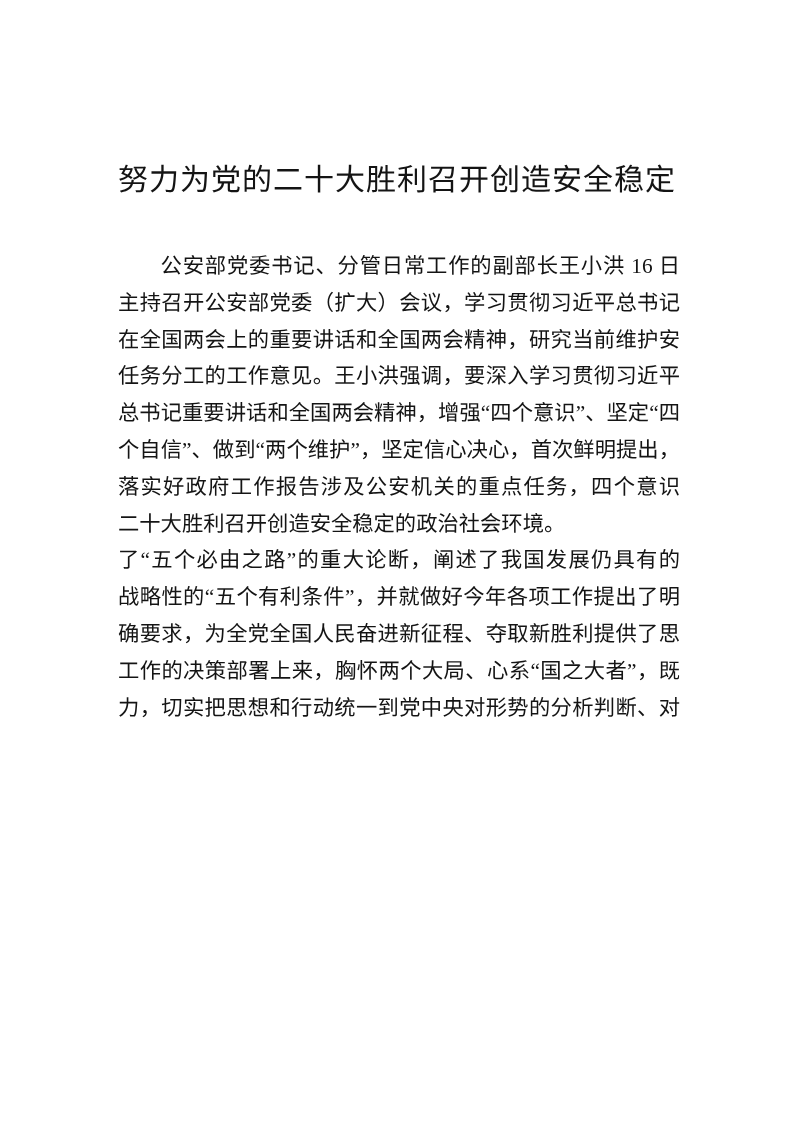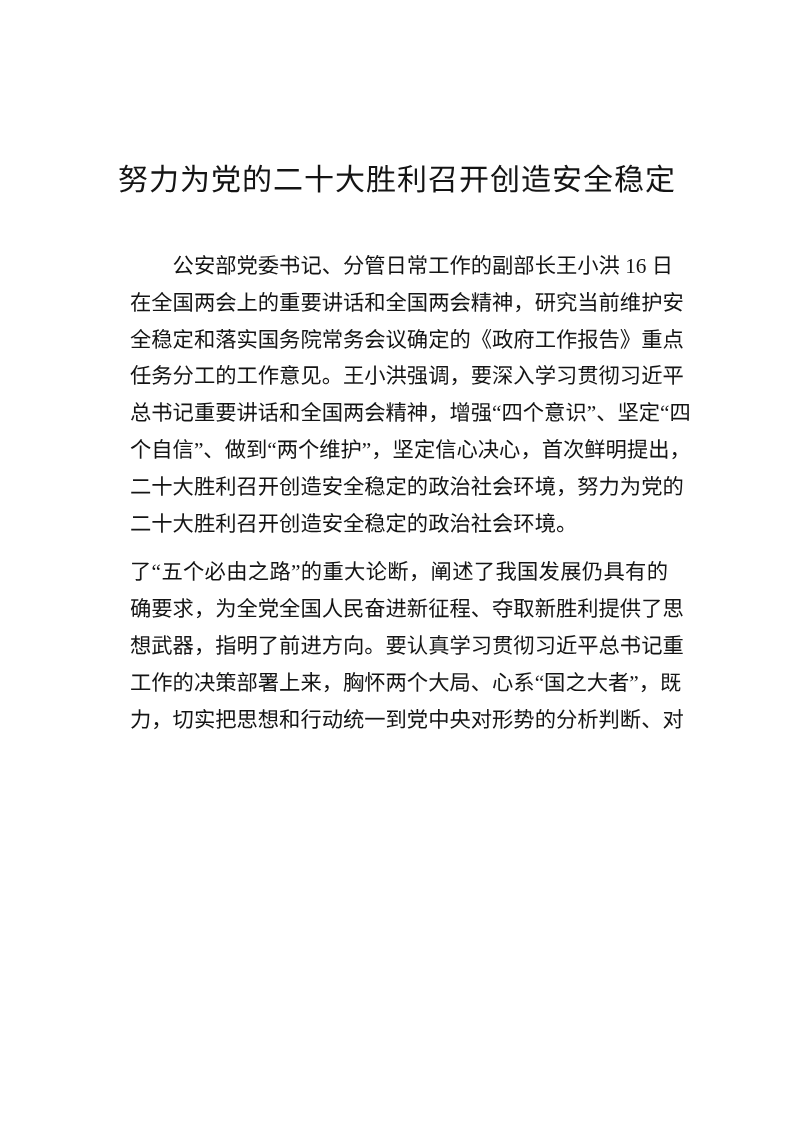--- a/index.html
+++ b/index.html
@@ -27,21 +27,21 @@
   }
   .title-line {
     display: block;
   }
   .doc-body {
     margin: 40px 114px 0 118px;
     font-size: 21.3px;
     line-height: 36.8px;
   }
   .paragraph {
-    margin: 12px;
+    margin: 0;
   }
   .text-line {
     text-align: justify;
     text-align-last: justify;
     white-space: nowrap;
   }
   .text-line.flush {
     text-align-last: left;
   }
   .text-line.indent {
@@ -51,29 +51,29 @@
 </head>
 <body>
 
 <div class="page">
   <h1 class="doc-title">
     <span class="title-line">努力为党的二十大胜利召开创造安全稳定</span>
   </h1>
   <div class="doc-body">
       <div class="paragraph">
         <div class="text-line indent">公安部党委书记、分管日常工作的副部长王小洪 16 日</div>
+        <div class="text-line">主持召开公安部党委（扩大）会议，学习贯彻习近平总书记</div>
         <div class="text-line">在全国两会上的重要讲话和全国两会精神，研究当前维护安</div>
-        <div class="text-line">全稳定和落实国务院常务会议确定的《政府工作报告》重点</div>
         <div class="text-line">任务分工的工作意见。王小洪强调，要深入学习贯彻习近平</div>
         <div class="text-line">总书记重要讲话和全国两会精神，增强“四个意识”、坚定“四</div>
         <div class="text-line">个自信”、做到“两个维护”，坚定信心决心，首次鲜明提出，</div>
-        <div class="text-line">二十大胜利召开创造安全稳定的政治社会环境，努力为党的</div>
+        <div class="text-line">落实好政府工作报告涉及公安机关的重点任务，四个意识</div>
         <div class="text-line flush">二十大胜利召开创造安全稳定的政治社会环境。</div>
       </div>
       <div class="paragraph">
         <div class="text-line">了“五个必由之路”的重大论断，阐述了我国发展仍具有的</div>
+        <div class="text-line">战略性的“五个有利条件”，并就做好今年各项工作提出了明</div>
         <div class="text-line">确要求，为全党全国人民奋进新征程、夺取新胜利提供了思</div>
-        <div class="text-line">想武器，指明了前进方向。要认真学习贯彻习近平总书记重</div>
         <div class="text-line">工作的决策部署上来，胸怀两个大局、心系“国之大者”，既</div>
         <div class="text-line">力，切实把思想和行动统一到党中央对形势的分析判断、对</div>
       </div>
     </div>
 </div>
 
 </body></html>

